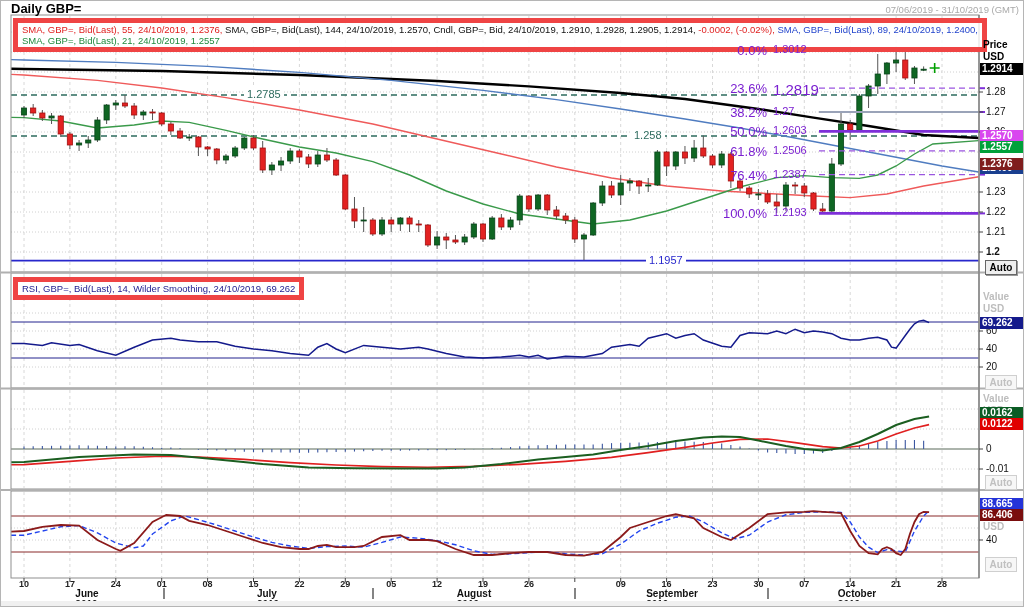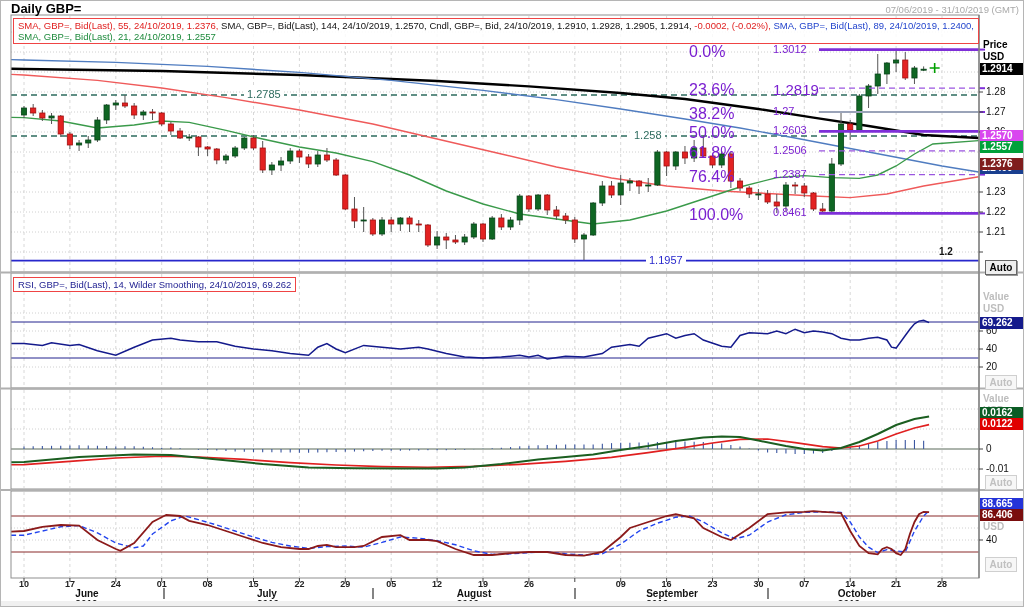--- a/index.html
+++ b/index.html
@@ -1,23 +1,23 @@
 <!DOCTYPE html>
 <html><head>
 <meta charset="utf-8">
 <style>
   html,body{margin:0;padding:0;background:#e8e8e8;font-family:"Liberation Sans",sans-serif;}
   #screen{position:relative;width:1024px;height:607px;background:#ffffff;overflow:hidden;border:1px solid #b5b5b5;box-sizing:border-box;}
   #chart-svg{position:absolute;left:0;top:0;}
   .abs{position:absolute;}
   #page-title{left:10px;top:0px;font-size:13px;font-weight:bold;color:#000;}
   #date-range{right:4px;top:3px;font-size:9.5px;color:#a9a9a9;}
-  .legend-box{border:1px solid #ef4444;background:rgba(255,255,255,.85);padding:1px 4px;font-size:9.5px;line-height:11px;white-space:nowrap;}
+  .legend-box{border:5px solid #ef4444;background:rgba(255,255,255,.85);padding:1px 4px;font-size:9.5px;line-height:11px;white-space:nowrap;}
   .legend-line{white-space:nowrap;}
-  .fib-pct{font-size:16px;text-align:left;}
+  .fib-pct{font-size:13px;text-align:right;}
   .lvl-label{font-size:11px;background:#fff;padding:0 3px;}
   .ax-head{font-size:10px;font-weight:bold;line-height:12px;}
   .ax-tick{font-size:10px;color:#111;}
   .badge{width:45px;height:12px;font-size:10px;font-weight:bold;color:#fff;text-align:left;padding-left:2px;line-height:12px;box-sizing:border-box;}
   .auto-btn{width:30px;height:13px;font-size:10px;font-weight:bold;text-align:center;line-height:13px;border:1px solid #cfcfcf;color:#c0c0c0;background:#f7f7f7;cursor:pointer;}
   .auto-btn.active{color:#000;border:1px solid #666;background:#eee;box-shadow:1px 1px 0 #999;}
   .day-tick{font-size:9px;font-weight:bold;color:#222;transform:translateX(-50%);}
   .month-label{font-size:10px;font-weight:bold;color:#111;transform:translateX(-50%);}
   #bottom-strip{left:0;top:600px;width:1024px;height:7px;background:#f0f0f0;}
 </style>
@@ -526,21 +526,21 @@
       <div class="abs" style="left: 772px; top: 80.2px; color: rgb(122, 31, 208); font-size: 15px;">1.2819</div>
       <div class="abs fib-pct" style="left: 688px; top: 104px; width: 78px; color: rgb(122, 31, 208);">38.2%</div>
       <div class="abs" style="left: 772px; top: 104px; color: rgb(122, 31, 208); font-size: 11px;">1.27</div>
       <div class="abs fib-pct" style="left: 688px; top: 123.4px; width: 78px; color: rgb(122, 31, 208);">50.0%</div>
       <div class="abs" style="left: 772px; top: 123.4px; color: rgb(122, 31, 208); font-size: 11px;">1.2603</div>
       <div class="abs fib-pct" style="left: 688px; top: 142.8px; width: 78px; color: rgb(122, 31, 208);">61.8%</div>
       <div class="abs" style="left: 772px; top: 142.8px; color: rgb(122, 31, 208); font-size: 11px;">1.2506</div>
       <div class="abs fib-pct" style="left: 688px; top: 166.6px; width: 78px; color: rgb(122, 31, 208);">76.4%</div>
       <div class="abs" style="left: 772px; top: 166.6px; color: rgb(122, 31, 208); font-size: 11px;">1.2387</div>
       <div class="abs fib-pct" style="left: 688px; top: 205.4px; width: 78px; color: rgb(122, 31, 208);">100.0%</div>
-      <div class="abs" style="left: 772px; top: 205.4px; color: rgb(122, 31, 208); font-size: 11px;">0.8461</div>
+      <div class="abs" style="left: 772px; top: 205.4px; color: rgb(122, 31, 208); font-size: 11px;">1.2193</div>
       <div class="abs lvl-label" style="left: 243px; top: 87px; color: rgb(45, 107, 94);">1.2785</div>
       <div class="abs lvl-label" style="left: 630px; top: 128px; color: rgb(45, 107, 94);">1.258</div>
       <div class="abs lvl-label" style="left: 645px; top: 252.6px; color: rgb(39, 39, 204);">1.1957</div>
       <div class="abs day-tick" style="left: 23px; top: 578px;">10</div>
       <div class="abs day-tick" style="left: 68.9px; top: 578px;">17</div>
       <div class="abs day-tick" style="left: 114.8px; top: 578px;">24</div>
       <div class="abs day-tick" style="left: 160.7px; top: 578px;">01</div>
       <div class="abs day-tick" style="left: 206.6px; top: 578px;">08</div>
       <div class="abs day-tick" style="left: 252.5px; top: 578px;">15</div>
       <div class="abs day-tick" style="left: 298.4px; top: 578px;">22</div>
@@ -578,21 +578,21 @@
       <div class="abs ax-head" style="left: 982px; top: 508px; color: rgb(189, 189, 189);">
         <div>Value</div>
         <div>USD</div>
       </div>
       <div class="abs ax-tick" style="left: 985px; top: 85px;">1.28</div>
       <div class="abs ax-tick" style="left: 985px; top: 105px;">1.27</div>
       <div class="abs ax-tick" style="left: 985px; top: 125px;">1.26</div>
       <div class="abs ax-tick" style="left: 985px; top: 185px;">1.23</div>
       <div class="abs ax-tick" style="left: 985px; top: 205px;">1.22</div>
       <div class="abs ax-tick" style="left: 985px; top: 225px;">1.21</div>
-      <div class="abs ax-tick" style="left: 938px; top: 245px; font-weight: bold;">1.2</div>
+      <div class="abs ax-tick" style="left: 985px; top: 245px; font-weight: bold;">1.2</div>
       <div class="abs ax-tick" style="left: 985px; top: 324px;">60</div>
       <div class="abs ax-tick" style="left: 985px; top: 342px;">40</div>
       <div class="abs ax-tick" style="left: 985px; top: 360px;">20</div>
       <div class="abs ax-tick" style="left: 985px; top: 442px;">0</div>
       <div class="abs ax-tick" style="left: 985px; top: 462px;">-0.01</div>
       <div class="abs ax-tick" style="left: 985px; top: 533px;">40</div>
       <div class="abs badge" style="left: 979px; top: 62px; background: rgb(0, 0, 0);">1.2914</div>
       <div class="abs badge" style="left: 979px; top: 129px; background: #d946ef;">1.2570</div>
       <div class="abs badge" style="left: 979px; top: 140px; background: rgb(0, 161, 58);">1.2557</div>
       <div class="abs badge" style="left: 979px; top: 161px; background: rgb(26, 63, 143);">1.2400</div>

